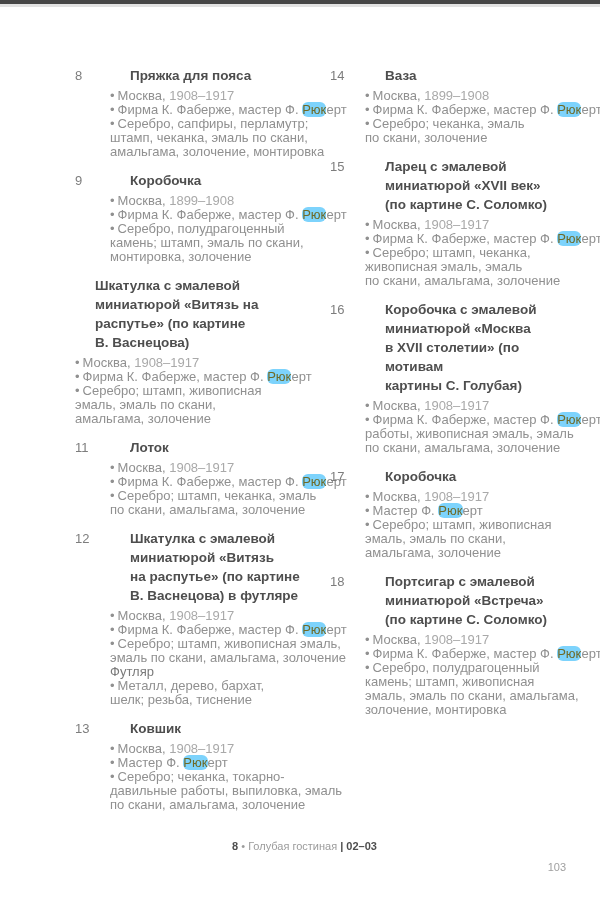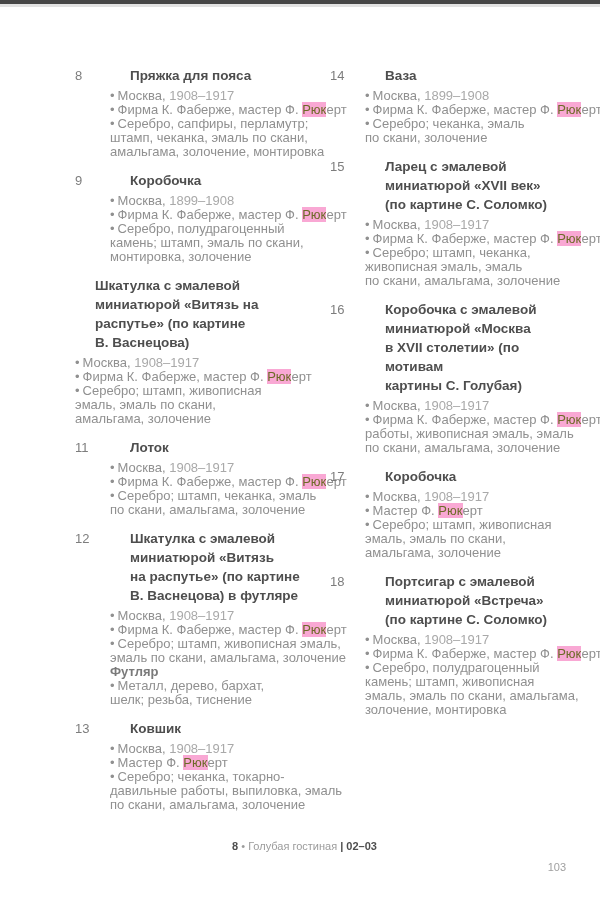--- a/index.html
+++ b/index.html
@@ -31,23 +31,23 @@
   .title{
     font-size:13.5px;line-height:19px;font-weight:700;
     color:#4e4e4e;
     white-space:pre-line;
     margin:0 0 4px 0;
     padding-left:20px;
   }
   .details{font-size:13px;line-height:14px;color:#909090;}
   .line{white-space:nowrap;}
   .line .bullet{margin-right:3px;}
-  .line.strong{font-weight:700;color:#7a7a7a;}
+  .line.strong{font-weight:400;color:#7a7a7a;}
   .seg.light{color:#a9a9a9;}
-  .seg.hl{background:#f9a8d4;color:#6e6a28;}
+  .seg.hl{background:#7dd3fc;color:#6e6a28;border-radius:6px;}
 
   .footer{
     position:absolute;top:838px;left:0;width:600px;height:16px;
     font-size:11px;line-height:16px;
   }
   .footer-center{
     position:absolute;left:0;right:11px;text-align:center;
     color:#9b9b9b;
     margin-left:20px;
   }

